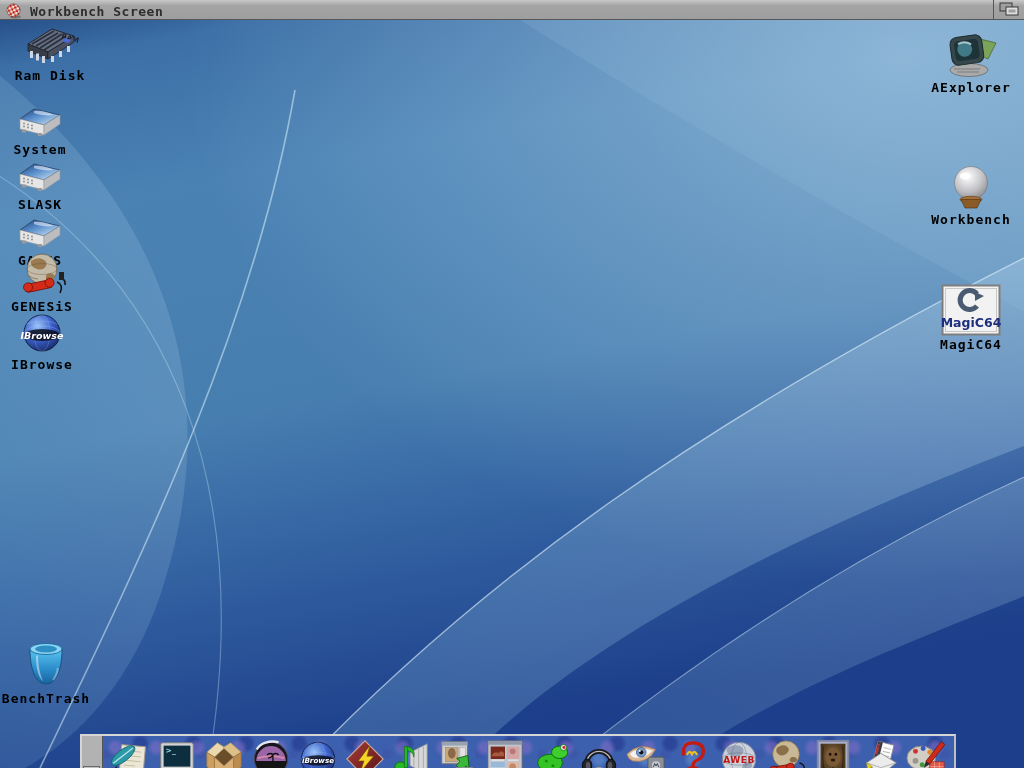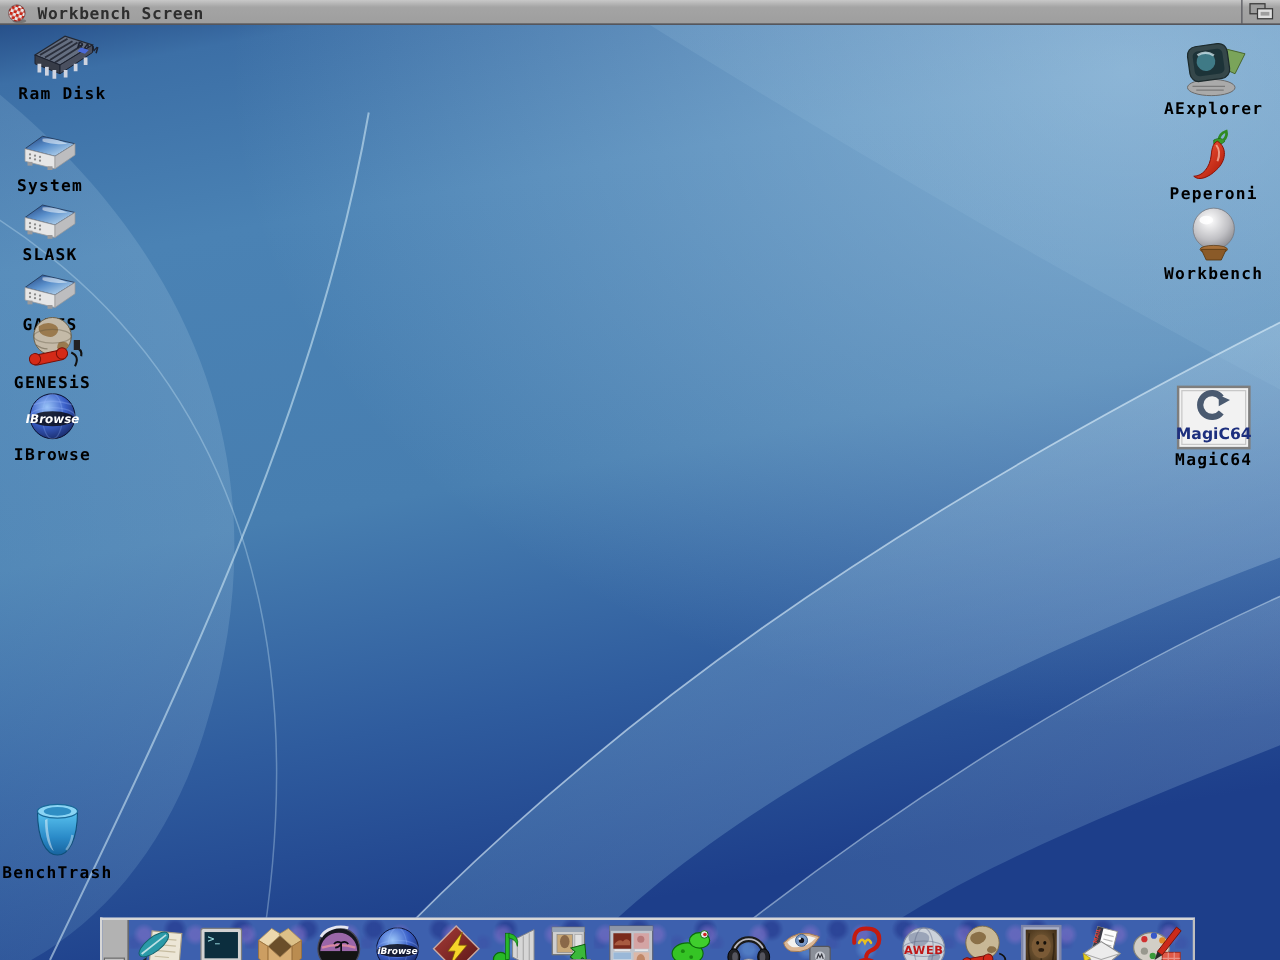--- a/index.html
+++ b/index.html
@@ -283,46 +283,35 @@
           <path d="M8,9 C8,32 15,44 24,44 C33,44 40,32 40,9 C34,14 14,14 8,9 Z" fill="url(#g-trash)" stroke="#10507a" stroke-width=".9"></path>
           <ellipse cx="24" cy="9" rx="16" ry="5.5" fill="#8ad4f4" stroke="#1a6a9a" stroke-width=".9"></ellipse>
           <ellipse cx="24" cy="9" rx="11" ry="3.5" fill="#2f8ec4"></ellipse>
           <path d="M14,16 C14,30 17,38 21,41 C17,32 16,22 16,15 Z" fill="rgba(255,255,255,.45)"></path>
           <path d="M31,40 q4,-5 5,-12" stroke="rgba(255,255,255,.35)" stroke-width="2" fill="none"></path>
         </svg>
       </div>
       <div class="lbl">BenchTrash</div>
     </div>
 
-    <div class="dicon" style="right:4px;top:83px;width:98px">
-      <div class="art">
-        <svg width="40" height="44" viewBox="0 0 40 44">
-          <path d="M24,10 q0,-6 6,-8 q1,4 -2,7" stroke="#2f8a22" stroke-width="2.2" fill="none"></path>
-          <path d="M20,9 q6,-3 9,1 q-4,4 -9,2 Z" fill="#3a9a2a" stroke="#1e6a14" stroke-width=".6"></path>
-          <path d="M23,10 C31,15 30,26 22,33 C16,39 8,42 4,38 C11,38 17,31 18,21 C18.6,14.5 20,11 23,10 Z" fill="url(#g-chili)" stroke="#8a1005" stroke-width=".8"></path>
-          <path d="M22,13 q4,5 1,13" stroke="rgba(255,220,200,.6)" stroke-width="1.6" fill="none"></path>
-        </svg>
-      </div>
-      <div class="lbl">Peperoni</div>
-    </div>
 
     <div class="dicon" style="right:0;top:145px;width:106px">
       <div class="art">
         <svg width="52" height="46" viewBox="0 0 52 46">
           <circle cx="26" cy="18" r="16.5" fill="url(#g-silver)" stroke="#74747a" stroke-width=".6"></circle>
           <ellipse cx="20" cy="11" rx="5.5" ry="3.5" fill="rgba(255,255,255,.85)"></ellipse>
           <ellipse cx="26" cy="34.5" rx="11" ry="3.2" fill="#a87038" stroke="#5a3a14" stroke-width=".6"></ellipse>
           <polygon points="16,34.5 36,34.5 32,43 20,43" fill="#8a5a28" stroke="#5a3a14" stroke-width=".7"></polygon>
         </svg>
       </div>
       <div class="lbl">Workbench</div>
     </div>
 
 
-    <div class="dicon" style="right:6px;top:288px;width:94px">
+    <div class="dicon" style="right:6px;top:264px;width:94px">
       <div class="art">
         <svg width="60" height="52" viewBox="0 0 60 52">
           <rect x="1.5" y="1.5" width="57" height="49" fill="#f2f2f2" stroke="#7e7e7e" stroke-width="2"></rect>
           <rect x="4.5" y="4.5" width="51" height="43" fill="none" stroke="#c8c8c8" stroke-width="1"></rect>
           <path d="M36,10 A9.5,9.5 0 1 0 36,22" fill="none" stroke="#4a5a70" stroke-width="5"></path>
           <polygon points="34,8 43,12 34,17" fill="#4a5a70"></polygon>
           <text x="30" y="43" text-anchor="middle" font-size="12.5" font-weight="bold" fill="#1d2f7e" font-family="DejaVu Serif, serif">MagiC64</text>
         </svg>
       </div>
       <div class="lbl">MagiC64</div>

